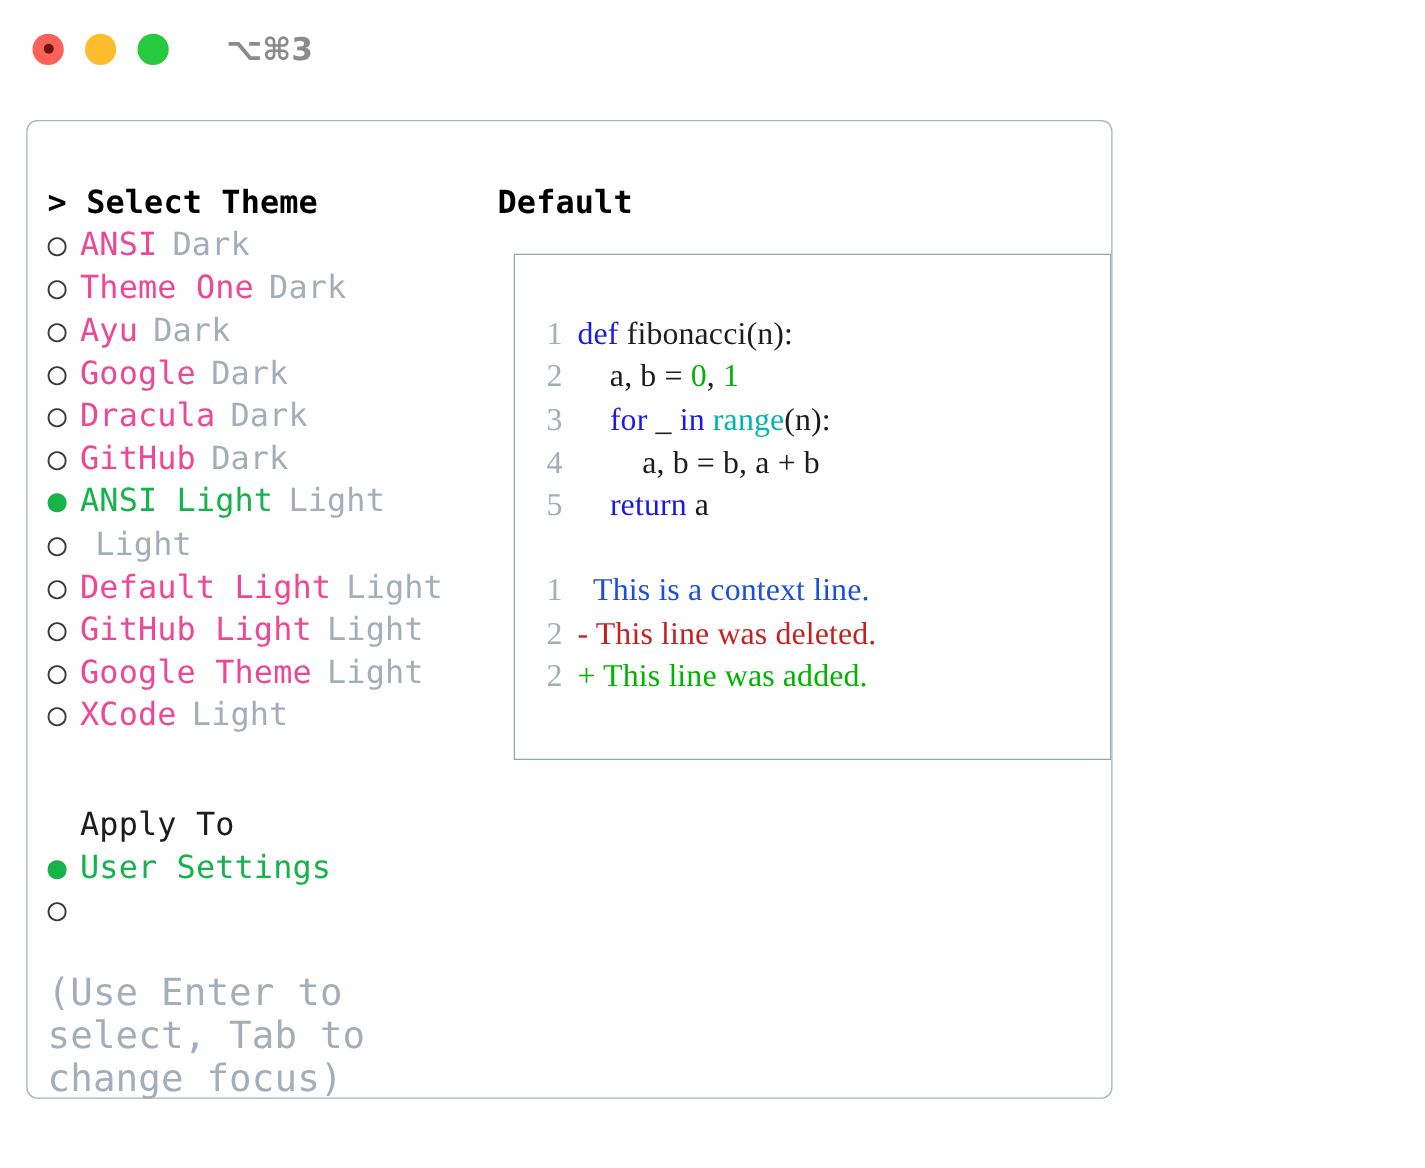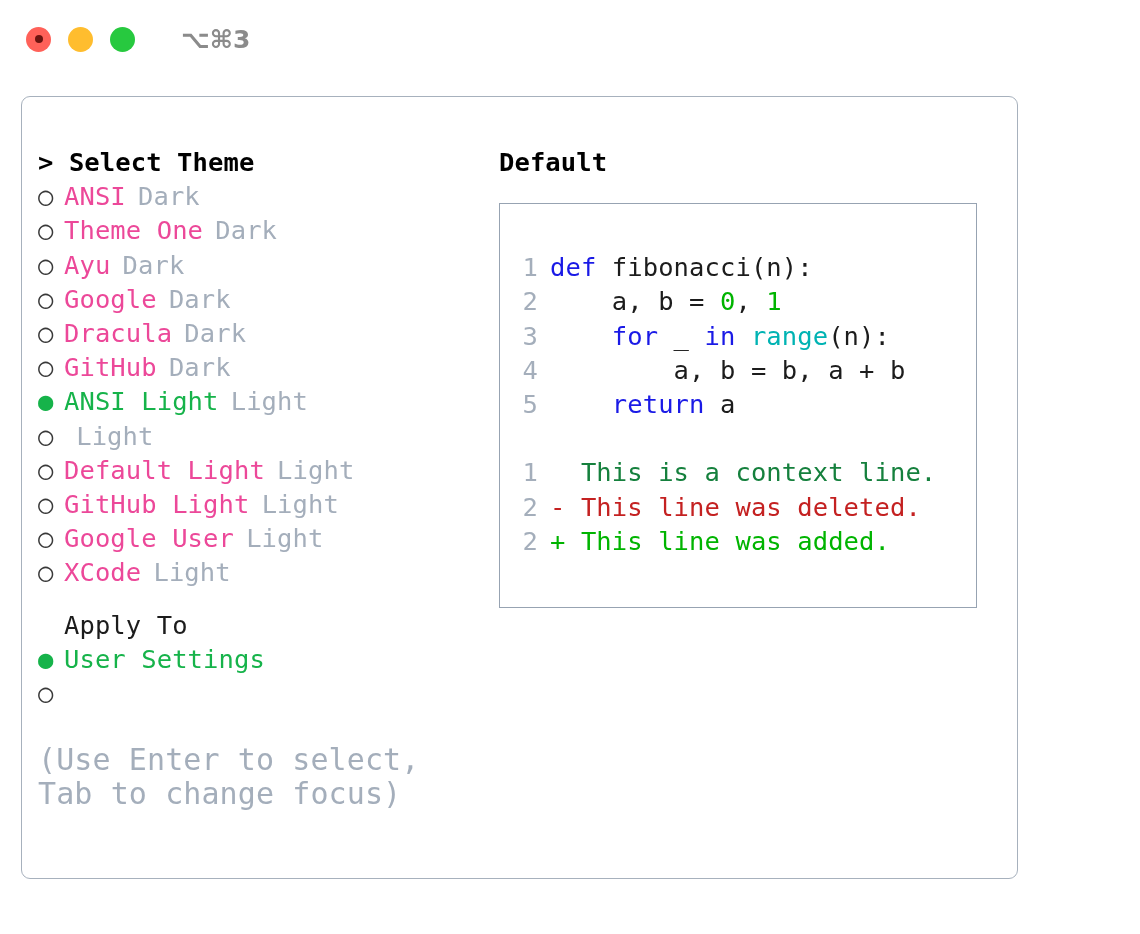--- a/index.html
+++ b/index.html
@@ -69,21 +69,21 @@
     color: #8b8b8b;
     letter-spacing: 0px;
     line-height: 1;
   }
 
   
   .panel {
     position: absolute;
     left: 21px;
     top: 96px;
-    width: 997px;
+    width: 869px;
     height: 783px;
     border: 1.6px solid #a7b1bd;
     border-radius: 9px;
     box-sizing: border-box;
     background: #ffffff;
   }
 
   .panel-inner {
     position: absolute;
     left: 0; top: 0;
@@ -135,21 +135,21 @@
   .opt.selected .bullet { color: #16b34a; }
   .opt.selected .opt-label { color: #16b34a; }
   .opt-label { color: #ec4899; }
   .opt-tag {
     color: #a4aebb;
     padding-left: 12.2px;
   }
   .opt.selected .opt-tag { color: #a4aebb; }
 
   
-  .apply-block { margin-top: 18px; }
+  .apply-block { margin-top: 53px; }
   .apply-title {
     font-size: 25.5px;
     line-height: 34.2px;
     color: #1c1c1c;
     padding-left: 26px;
     white-space: pre;
     letter-spacing: 0.1px;
   }
 
   
@@ -158,28 +158,29 @@
     font-size: 30px;
     line-height: 34.2px;
     color: #a4aebb;
     max-width: 410px;
     letter-spacing: 0.1px;
   }
 
   
   .preview-box {
     margin-top: 24px;
-    margin-left: 0px;
+    margin-left: 13px;
     width: 478px;
     height: 405px;
     border: 1.6px solid #97a3b2;
     box-sizing: border-box;
     background: #ffffff;
     position: relative;
     overflow: hidden;
+    font-family: Liberation Serif, serif;
   }
   .code {
     position: absolute;
     left: 14px;
     top: 46px;
     font-size: 25.5px;
     line-height: 34.2px;
     white-space: pre;
     letter-spacing: 0.1px;
   }
@@ -189,21 +190,21 @@
     width: 24px;
     text-align: right;
     color: #a4aebb;
   }
   .ln-gap { display: inline-block; width: 12px; }
   .tok-kw  { color: #1a1ae6; }
   .tok-num { color: #00b400; }
   .tok-fn  { color: #00b3b3; }
   .tok-txt { color: #1c1c1c; }
   .spacer-line { display: block; height: 34.2px; }
-  .diff-ctx { color: #15803d; }
+  .diff-ctx { color: #1d4ed8; }
   .diff-del { color: #c42121; }
   .diff-add { color: #00b400; }
 </style>
 </head>
 <body>
 
 <div class="app-window">
 
   <div class="titlebar">
     <div class="traffic-lights">
@@ -224,21 +225,21 @@
             <li class="opt"><span class="bullet">○</span><span class="opt-label">ANSI</span><span class="opt-tag">Dark</span></li>
             <li class="opt"><span class="bullet">○</span><span class="opt-label">Theme One</span><span class="opt-tag">Dark</span></li>
             <li class="opt"><span class="bullet">○</span><span class="opt-label">Ayu</span><span class="opt-tag">Dark</span></li>
             <li class="opt"><span class="bullet">○</span><span class="opt-label">Google</span><span class="opt-tag">Dark</span></li>
             <li class="opt"><span class="bullet">○</span><span class="opt-label">Dracula</span><span class="opt-tag">Dark</span></li>
             <li class="opt"><span class="bullet">○</span><span class="opt-label">GitHub</span><span class="opt-tag">Dark</span></li>
             <li class="opt selected"><span class="bullet">●</span><span class="opt-label">ANSI Light</span><span class="opt-tag">Light</span></li>
             <li class="opt"><span class="bullet">○</span><span class="opt-tag">Light</span></li>
             <li class="opt"><span class="bullet">○</span><span class="opt-label">Default Light</span><span class="opt-tag">Light</span></li>
             <li class="opt"><span class="bullet">○</span><span class="opt-label">GitHub Light</span><span class="opt-tag">Light</span></li>
-            <li class="opt"><span class="bullet">○</span><span class="opt-label">Google User</span><span class="opt-tag">Light</span></li>
+            <li class="opt"><span class="bullet">○</span><span class="opt-label">Google Theme</span><span class="opt-tag">Light</span></li>
             <li class="opt"><span class="bullet">○</span><span class="opt-label">XCode</span><span class="opt-tag">Light</span></li>
           </ul>
 
         <div class="apply-block">
           <div class="apply-title">Apply To</div>
           <ul class="opt-list" id="apply-list">
               <li class="opt selected"><span class="bullet">●</span><span class="opt-label">User Settings</span></li>
               <li class="opt"><span class="bullet">○</span></li>
             </ul>
         </div>

